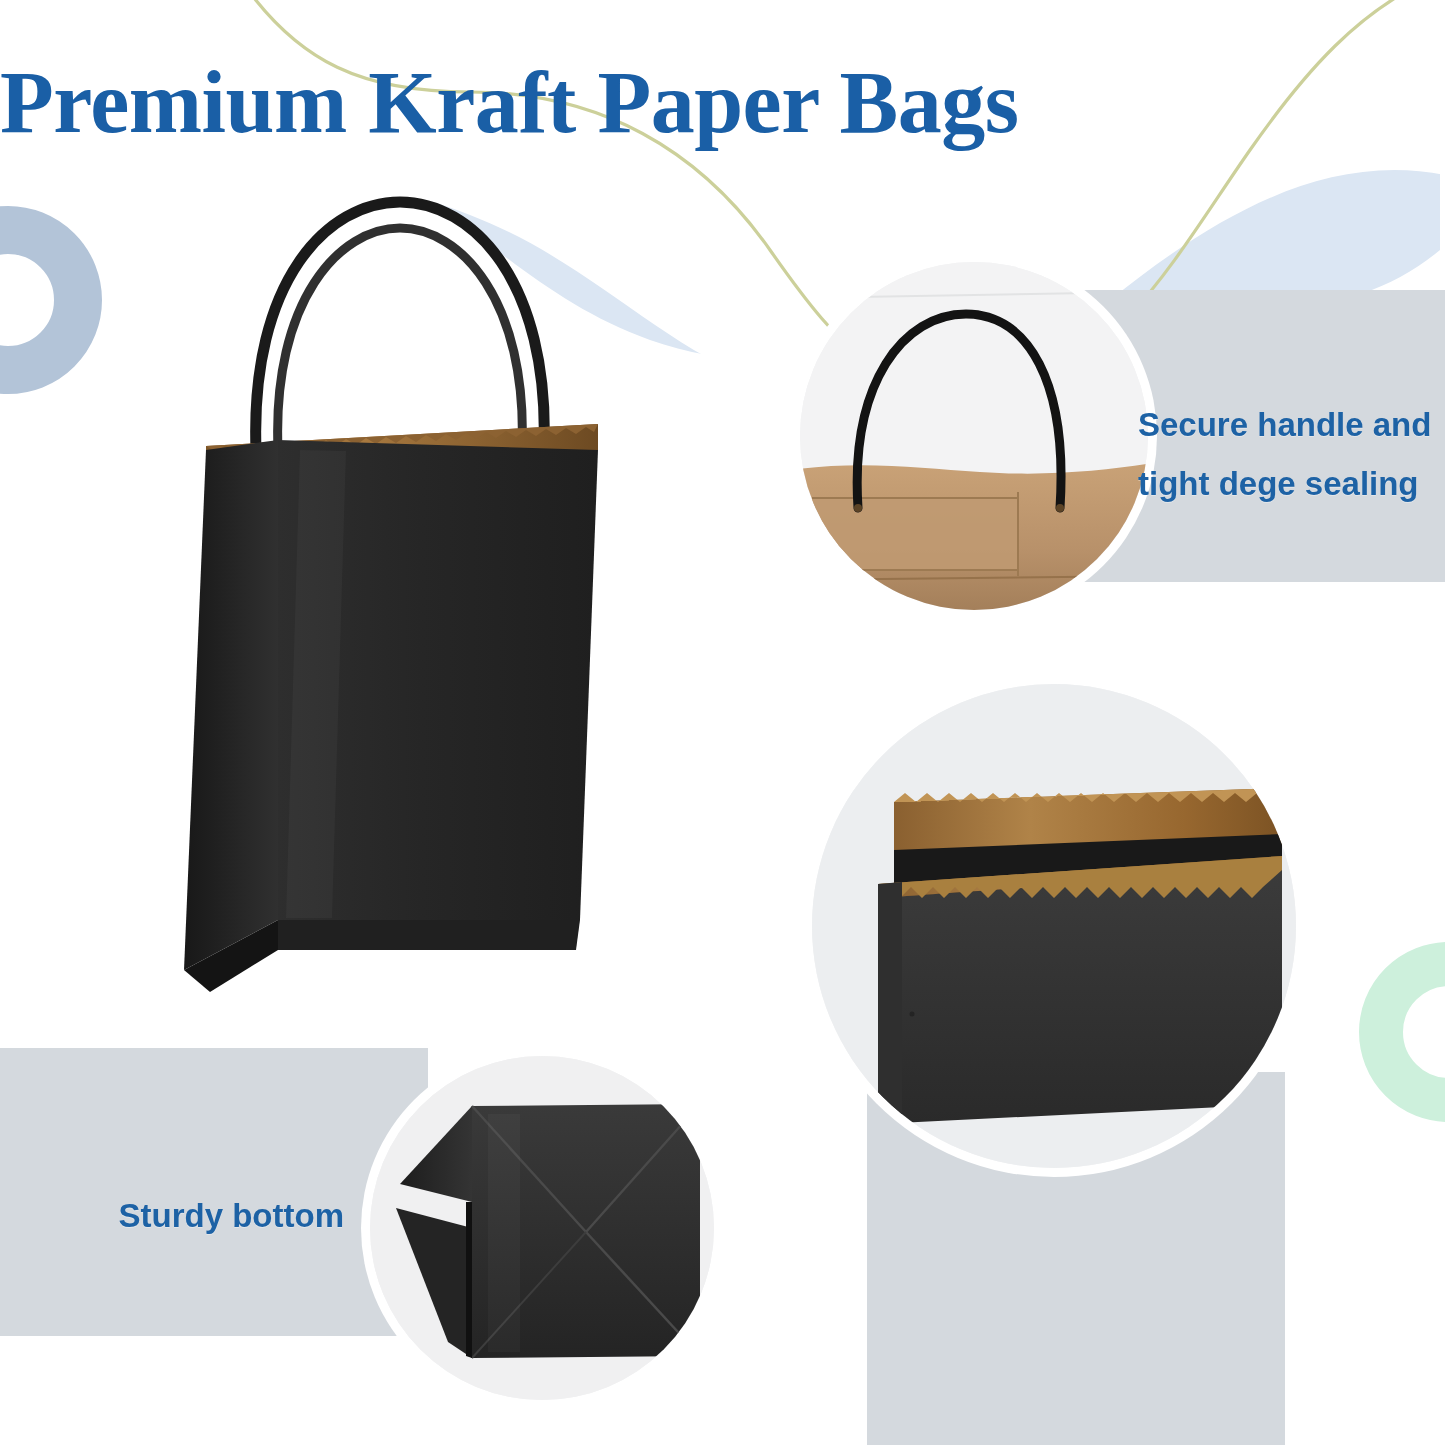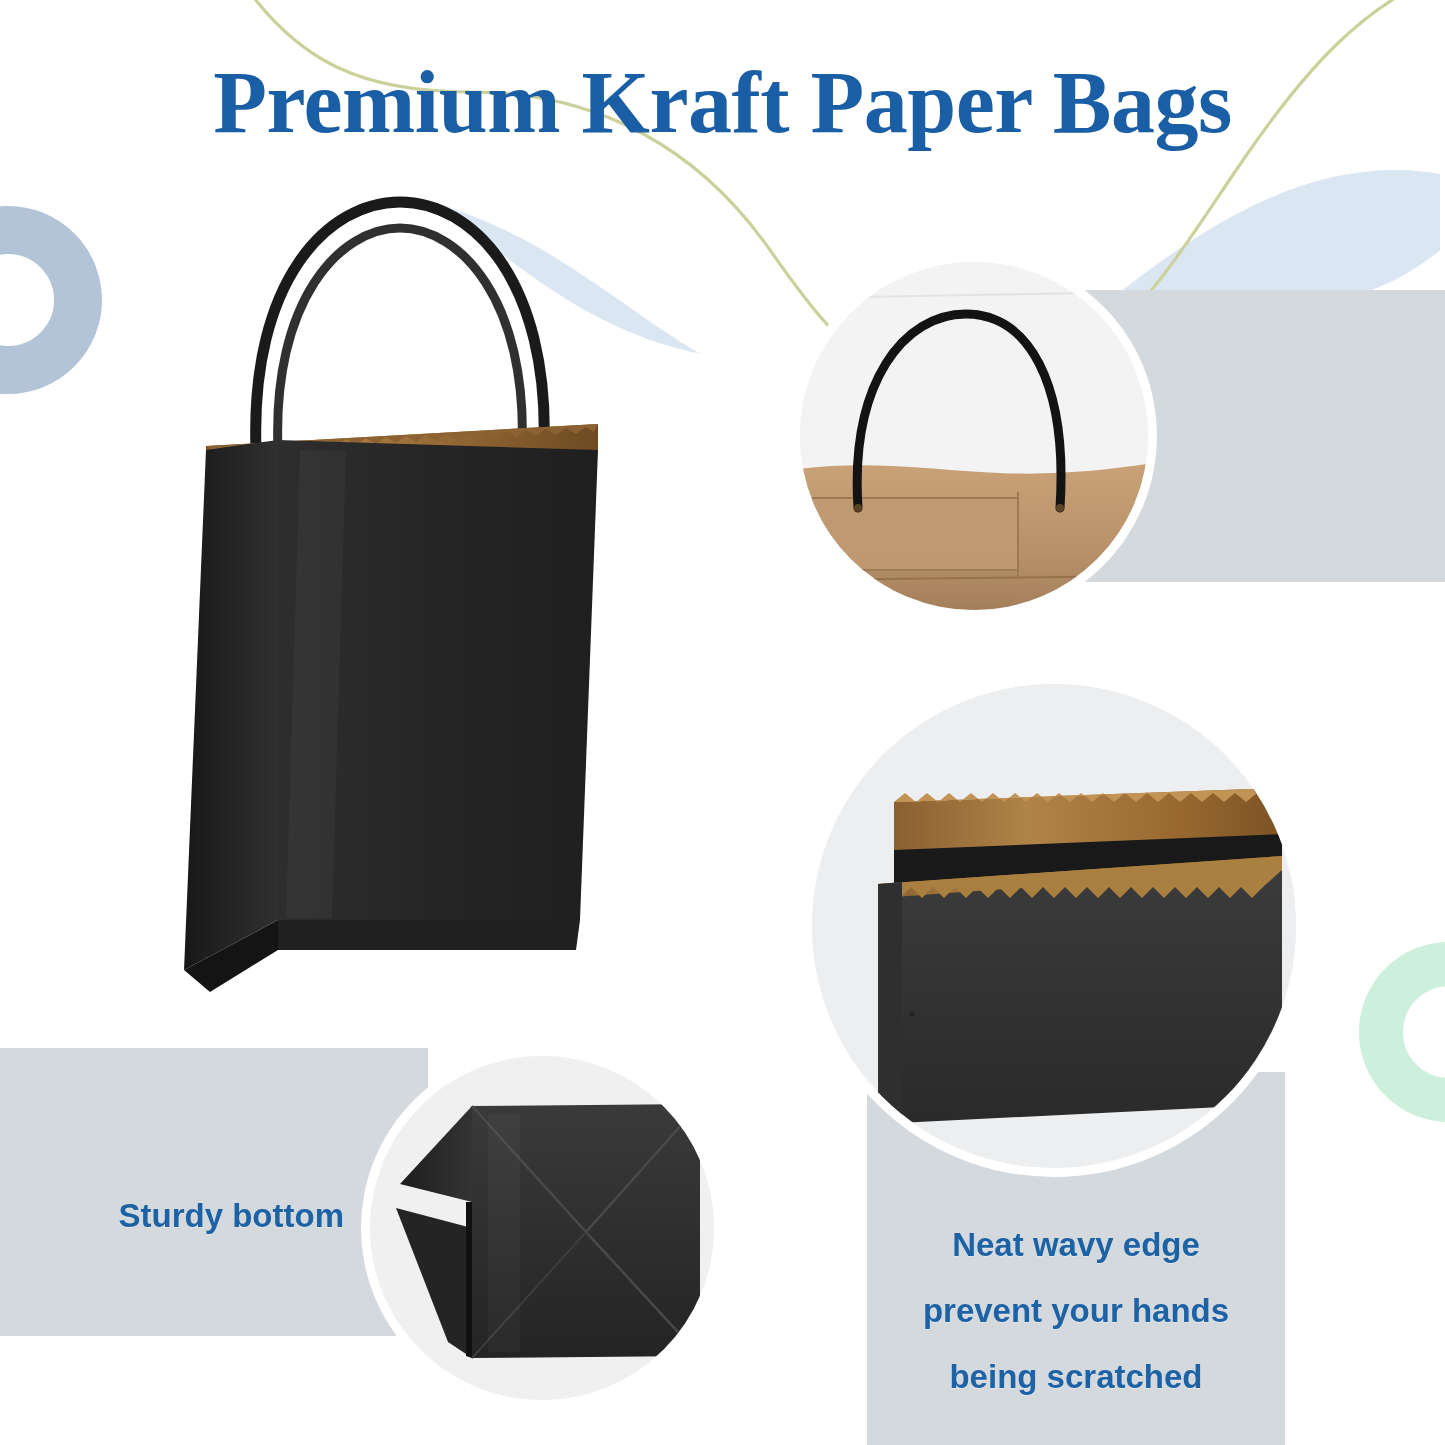--- a/index.html
+++ b/index.html
@@ -13,21 +13,20 @@
   #stage { position:absolute; inset:0; width:1445px; height:1445px; }
 
   
   .bg-layer { position:absolute; inset:0; pointer-events:none; }
 
   
   .title {
     position:absolute;
     left:0; top:52px;
     width:1445px;
-    text-align:center;
     font-family:"Liberation Serif", serif;
     font-weight:700;
     font-size:88px;
     letter-spacing:-0.5px;
     color:#1a5fa6;
     white-space:nowrap;
     z-index:8;
   }
 
   
@@ -185,20 +184,24 @@
       <line x1="0" y1="318" x2="348" y2="314" stroke="#96724b" stroke-width="2"></line>
 
       <g fill="none" stroke="#131313" stroke-linecap="round">
         <path d="M 58,246 C 50,120 104,52 166,52 C 228,52 268,120 260,246" stroke-width="9"></path>
       </g>
       <circle cx="58" cy="246" r="4" fill="#5b4326"></circle>
       <circle cx="260" cy="246" r="4" fill="#5b4326"></circle>
     </svg>
   </div>
 
+  <div class="caption cap-secure">
+    <div>Secure handle and</div>
+    <div>tight dege sealing</div>
+  </div>
 
   <div class="photo photo-ring ph-wavy">
     <svg viewBox="0 0 484 484" xmlns="http://www.w3.org/2000/svg">
       <defs>
         <linearGradient id="blkFace2" x1="0" y1="0" x2="0" y2="1">
           <stop offset="0%" stop-color="#3b3b3b"></stop>
           <stop offset="100%" stop-color="#2a2a2a"></stop>
         </linearGradient>
         <linearGradient id="kraftBand2" x1="0" y1="0" x2="1" y2="0">
           <stop offset="0%" stop-color="#8a6030"></stop>
@@ -238,25 +241,20 @@
                  l 11,-11 l 11,11 l 11,-11 l 11,11 l 11,-11 l 11,11 l 11,-11 l 11,11
                  l 11,-11 l 11,11 l 11,-11 l 11,11 l 11,-11 l 11,11 l 11,-11 l 11,11
                  l 11,-11 l 11,11 l 11,-11 L 470,186 L 470,172 L 66,200 Z" fill="#a9803f"></path>
       </g>
 
       <path d="M 66,200 L 90,198 L 90,440 L 66,440 Z" fill="#2f2f2f"></path>
       <circle cx="100" cy="330" r="2.5" fill="#1a1a1a" opacity="0.6"></circle>
     </svg>
   </div>
 
-  <div class="caption cap-wavy">
-    <div>Neat wavy edge</div>
-    <div>prevent your hands</div>
-    <div>being scratched</div>
-  </div>
 
   <div class="photo photo-ring ph-bottom">
     <svg viewBox="0 0 344 344" xmlns="http://www.w3.org/2000/svg">
       <defs>
         <linearGradient id="bf1" x1="0" y1="0" x2="0" y2="1">
           <stop offset="0%" stop-color="#3a3a3a"></stop>
             <stop offset="100%" stop-color="#242424"></stop>
         </linearGradient>
         <linearGradient id="bf2" x1="0" y1="0" x2="1" y2="0">
           <stop offset="0%" stop-color="#1d1d1d"></stop>

